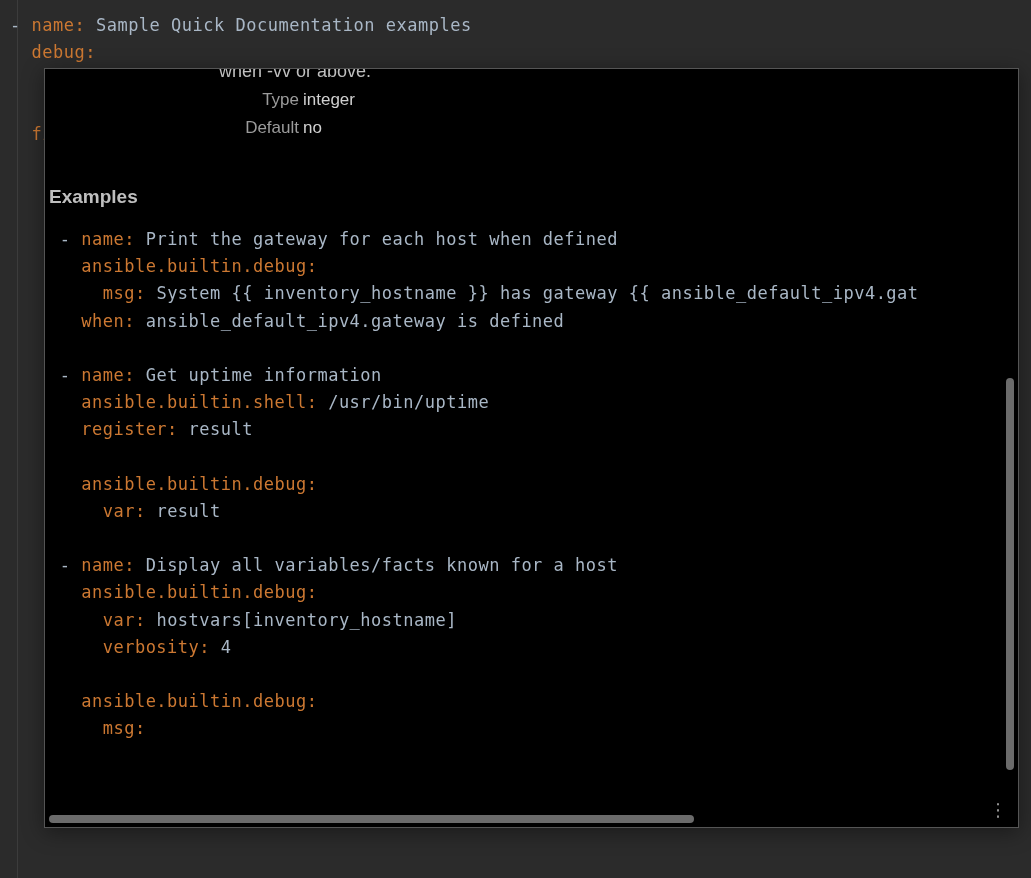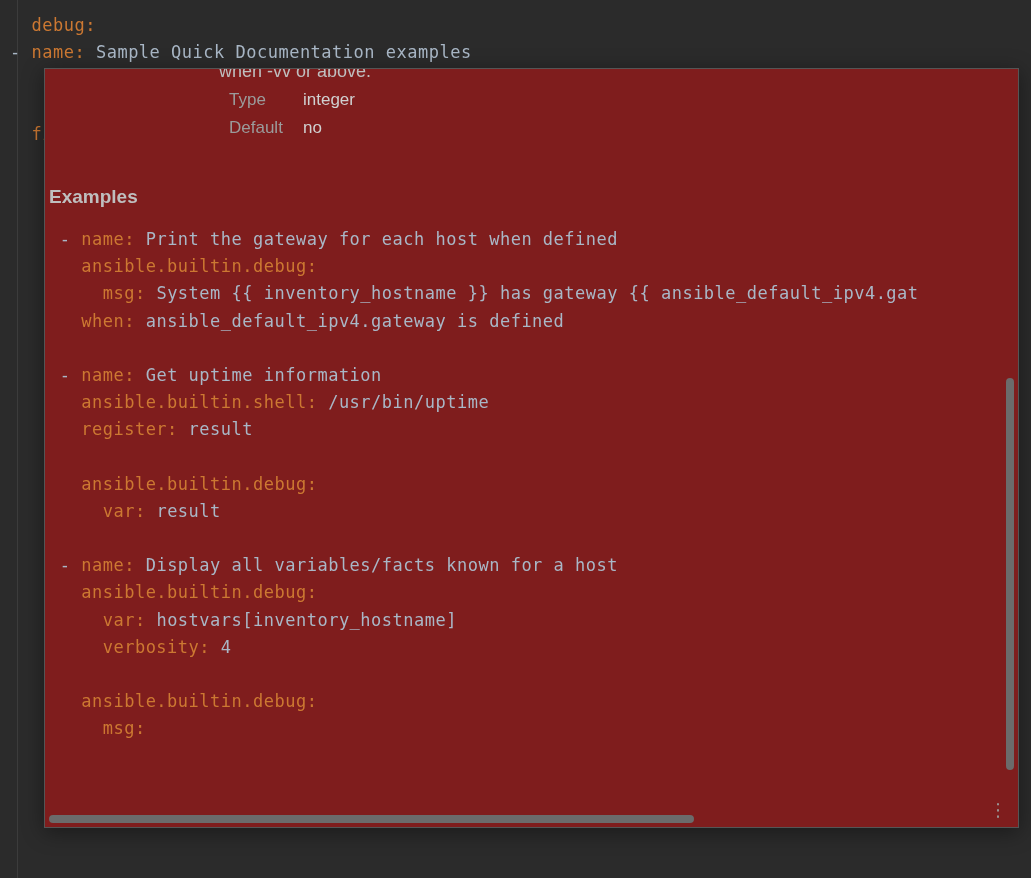--- a/index.html
+++ b/index.html
@@ -52,21 +52,21 @@
     }
     .colon {
       color: #cc7832;
     }
     .popup {
       position: absolute;
       left: 44px;
       top: 68px;
       width: 975px;
       height: 760px;
-      background: #7f1d1d;
+      background: #000000;
       border: 1px solid #555;
       box-shadow: 0 4px 20px rgba(0,0,0,0.4);
       overflow: hidden;
     }
     .popup-content {
       padding: 0 0 8px 4px;
       height: 100%;
       overflow: hidden;
       position: relative;
     }
@@ -83,20 +83,21 @@
     }
     .param-row {
       display: flex;
       padding-left: 180px;
       margin-top: 8px;
     }
     .param-label {
       color: #9b9b9b;
       width: 70px;
       font-size: 17px;
+      text-align: right;
     }
     .param-value {
       color: #d0d0d0;
       margin-left: 4px;
       font-size: 17px;
     }
     .examples-header {
       color: #bfbfbf;
       font-weight: bold;
       font-size: 19px;
@@ -150,22 +151,22 @@
       font-size: 18px;
       line-height: 1;
       letter-spacing: -1px;
     }
   </style>
 </head>
 <body>
 
 <div class="editor-bg">
   <div class="gutter-marker"></div>
+  <div class="line"><span class="dash">- </span><span class="key">name</span><span class="colon">: </span><span class="str">Sample Quick Documentation examples</span></div>
   <div class="line">  <span class="key">debug</span><span class="colon">:</span></div>
-  <div class="line"><span class="dash">- </span><span class="key">name</span><span class="colon">: </span><span class="str">Sample Quick Documentation examples</span></div>
   <div class="line">&nbsp;</div>
   <div class="line">&nbsp;</div>
   <div class="line">  <span class="key">fi</span></div>
 </div>
 
 <div class="popup">
   <div class="popup-content">
     <div class="params-section">
       <div class="param-partial">when -vv or above.</div>
       <div class="param-row">

